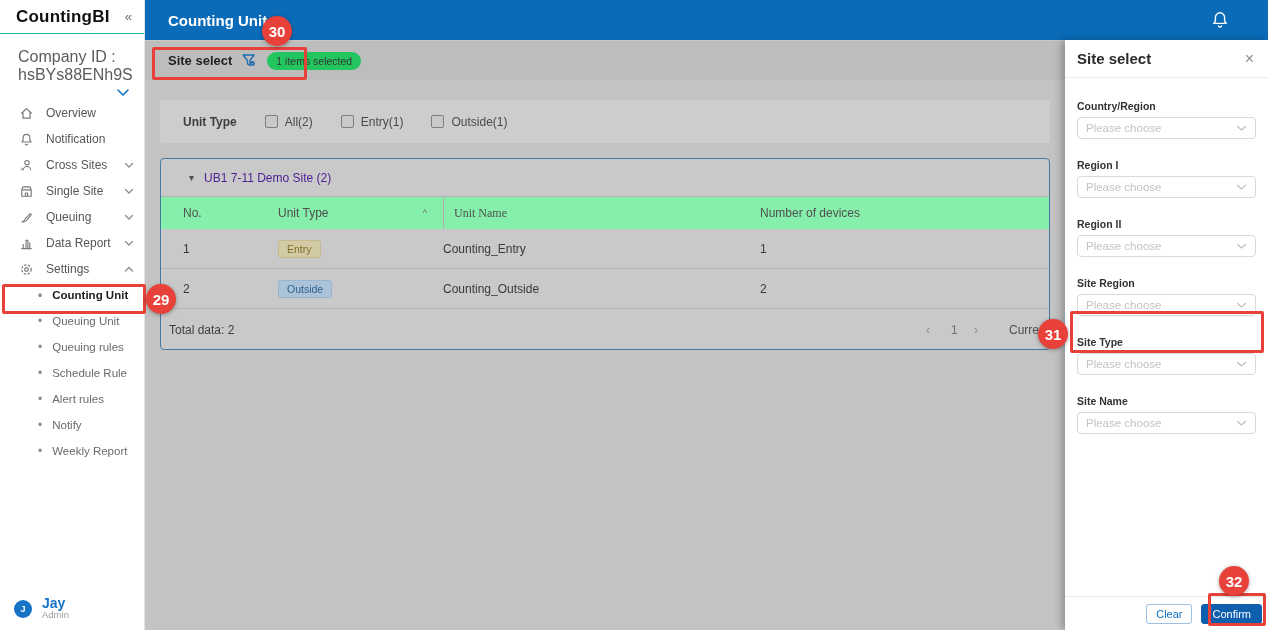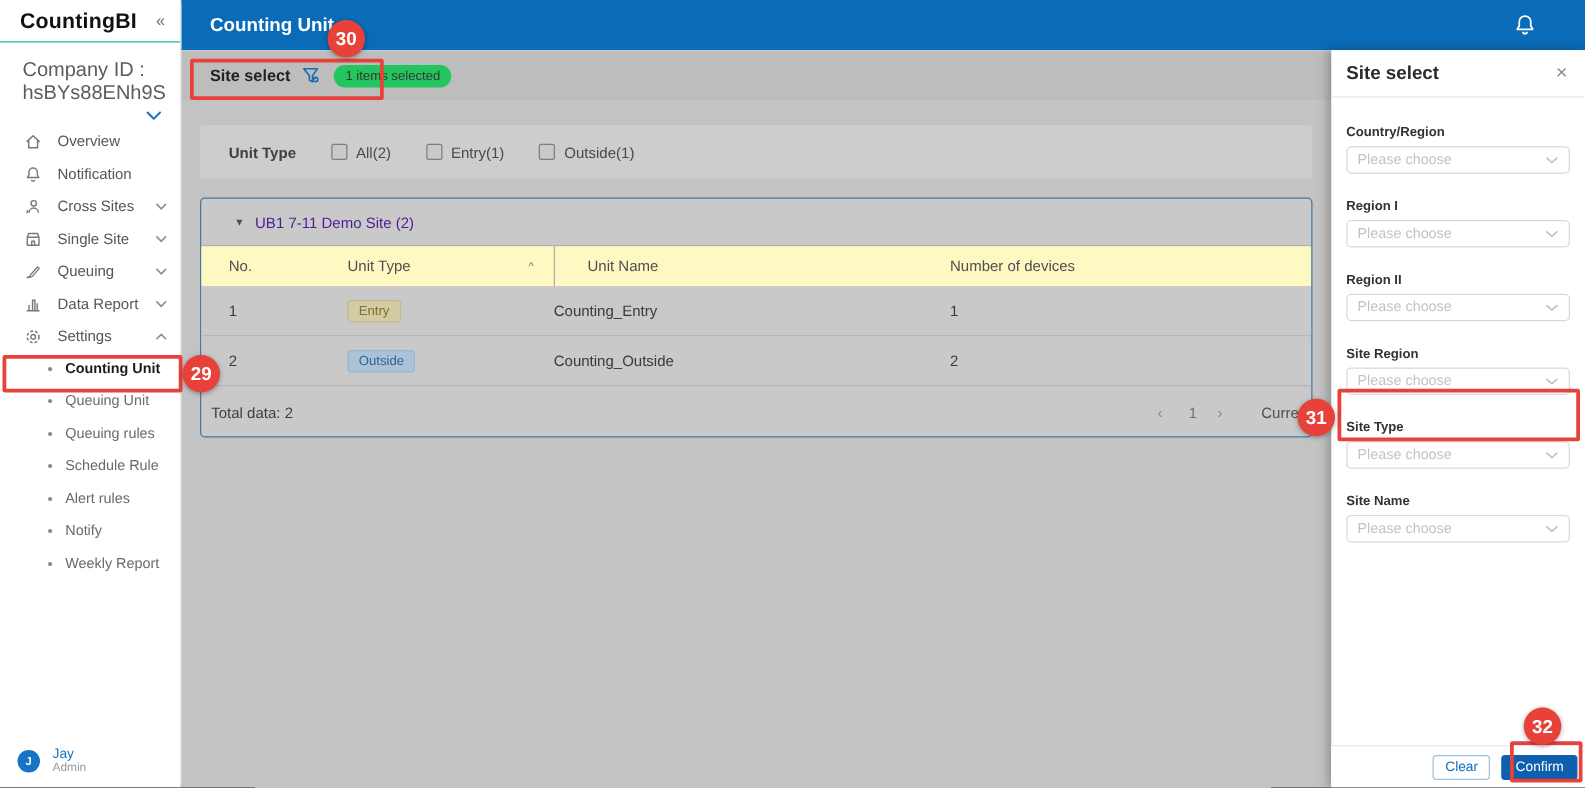--- a/index.html
+++ b/index.html
@@ -28,21 +28,21 @@
   .menu-item .mi-icon { width:16px; height:16px; margin-right:12px; flex:0 0 16px; display:flex; align-items:center; justify-content:center; }
   .menu-item .mi-label { flex:1; }
   .menu-item .mi-caret { width:12px; display:flex; justify-content:center; }
   .submenu-item { height:26px; display:flex; align-items:center; padding-left:38px;
     color:#6a6a6a; font-size:11.5px; cursor:pointer; }
   .submenu-item .dot { color:#8a8a8a; margin-right:10px; font-size:12px; }
   .submenu-item.active { color:#1c1c1c; font-weight:bold; }
   .user-row { position:absolute; left:14px; bottom:10px; display:flex; align-items:center; cursor:pointer; }
   .avatar { width:18px; height:18px; border-radius:50%; background:#1673c6; color:#fff;
     font-size:9px; font-weight:bold; display:flex; align-items:center; justify-content:center; margin-right:10px; }
-  .user-name { font-size:11px; font-weight:normal; color:#1673c6; line-height:12px; }
+  .user-name { font-size:14px; font-weight:bold; color:#1673c6; line-height:12px; }
   .user-role { font-size:9.5px; color:#9a9a9a; line-height:11px; }
 
   
   .topbar { position:absolute; left:145px; top:0; width:1123px; height:40px;
     background:#0a6bb8; z-index:2; display:flex; align-items:center; }
   .page-title { color:#fff; font-size:15px; font-weight:bold; margin-left:23px; }
   .bell { position:absolute; right:38px; top:10px; cursor:pointer; }
 
   
   .main { position:absolute; left:145px; top:40px; width:920px; height:590px;
@@ -62,22 +62,22 @@
     background:#c9c9c9; margin-right:7px; }
   .cb-label { font-size:12px; color:#4a4a4a; }
 
   .table-card { position:absolute; left:15px; top:118px; width:890px; height:192px;
     border:1px solid #46799f; border-radius:4px; background:#c9c9c9; overflow:hidden; }
   .group-row { height:38px; display:flex; align-items:center; padding-left:28px;
     border-bottom:1px solid #b3b3b3; cursor:pointer; }
   .group-caret { color:#4f4f4f; font-size:10px; margin-right:10px; }
   .group-title { font-size:12px; font-weight:normal; color:#4c1d95; }
   .thead, .trow { display:grid; grid-template-columns:95px 165px 317px 1fr; padding-left:22px; align-items:center; }
-  .thead { height:32px; background:#fef9c3; color:#4f4f4f; font-size:12px; }
-  .thead .col-unitname { border-left:1px solid #aeaeae; padding-left:26px; align-self:stretch; display:flex; align-items:center; }
+  .thead { height:32px; background:#86efac; color:#4f4f4f; font-size:12px; }
+  .thead .col-unitname { border-left:1px solid #aeaeae; padding-left:10px; align-self:stretch; display:flex; align-items:center;font-family:Liberation Serif, serif; }
   .th-unittype { display:flex; align-items:center; justify-content:space-between; padding-right:16px; }
   .sort-caret { font-size:9px; color:#6d6d6d; }
   .trow { height:40px; border-bottom:1px solid #b6b6b6; font-size:12px; color:#3a3a3a; background:#c9c9c9; }
   .trow:first-of-type{ border-top:0; }
   .tag { display:inline-block; font-size:10.5px; padding:2px 8px; border-radius:3px; }
   .tag-entry { background:#d3cba4; color:#80702c; border:1px solid #c4ba8d; }
   .tag-outside { background:#abc3d9; color:#31618c; border:1px solid #9ab5cf; }
   .tfoot { position:relative; height:42px; display:flex; align-items:center; font-size:12px; color:#3e3e3e; }
   .total { margin-left:8px; }
   .pg { position:absolute; top:0; height:100%; display:flex; align-items:center; font-size:12px; color:#8b8b8b; }

